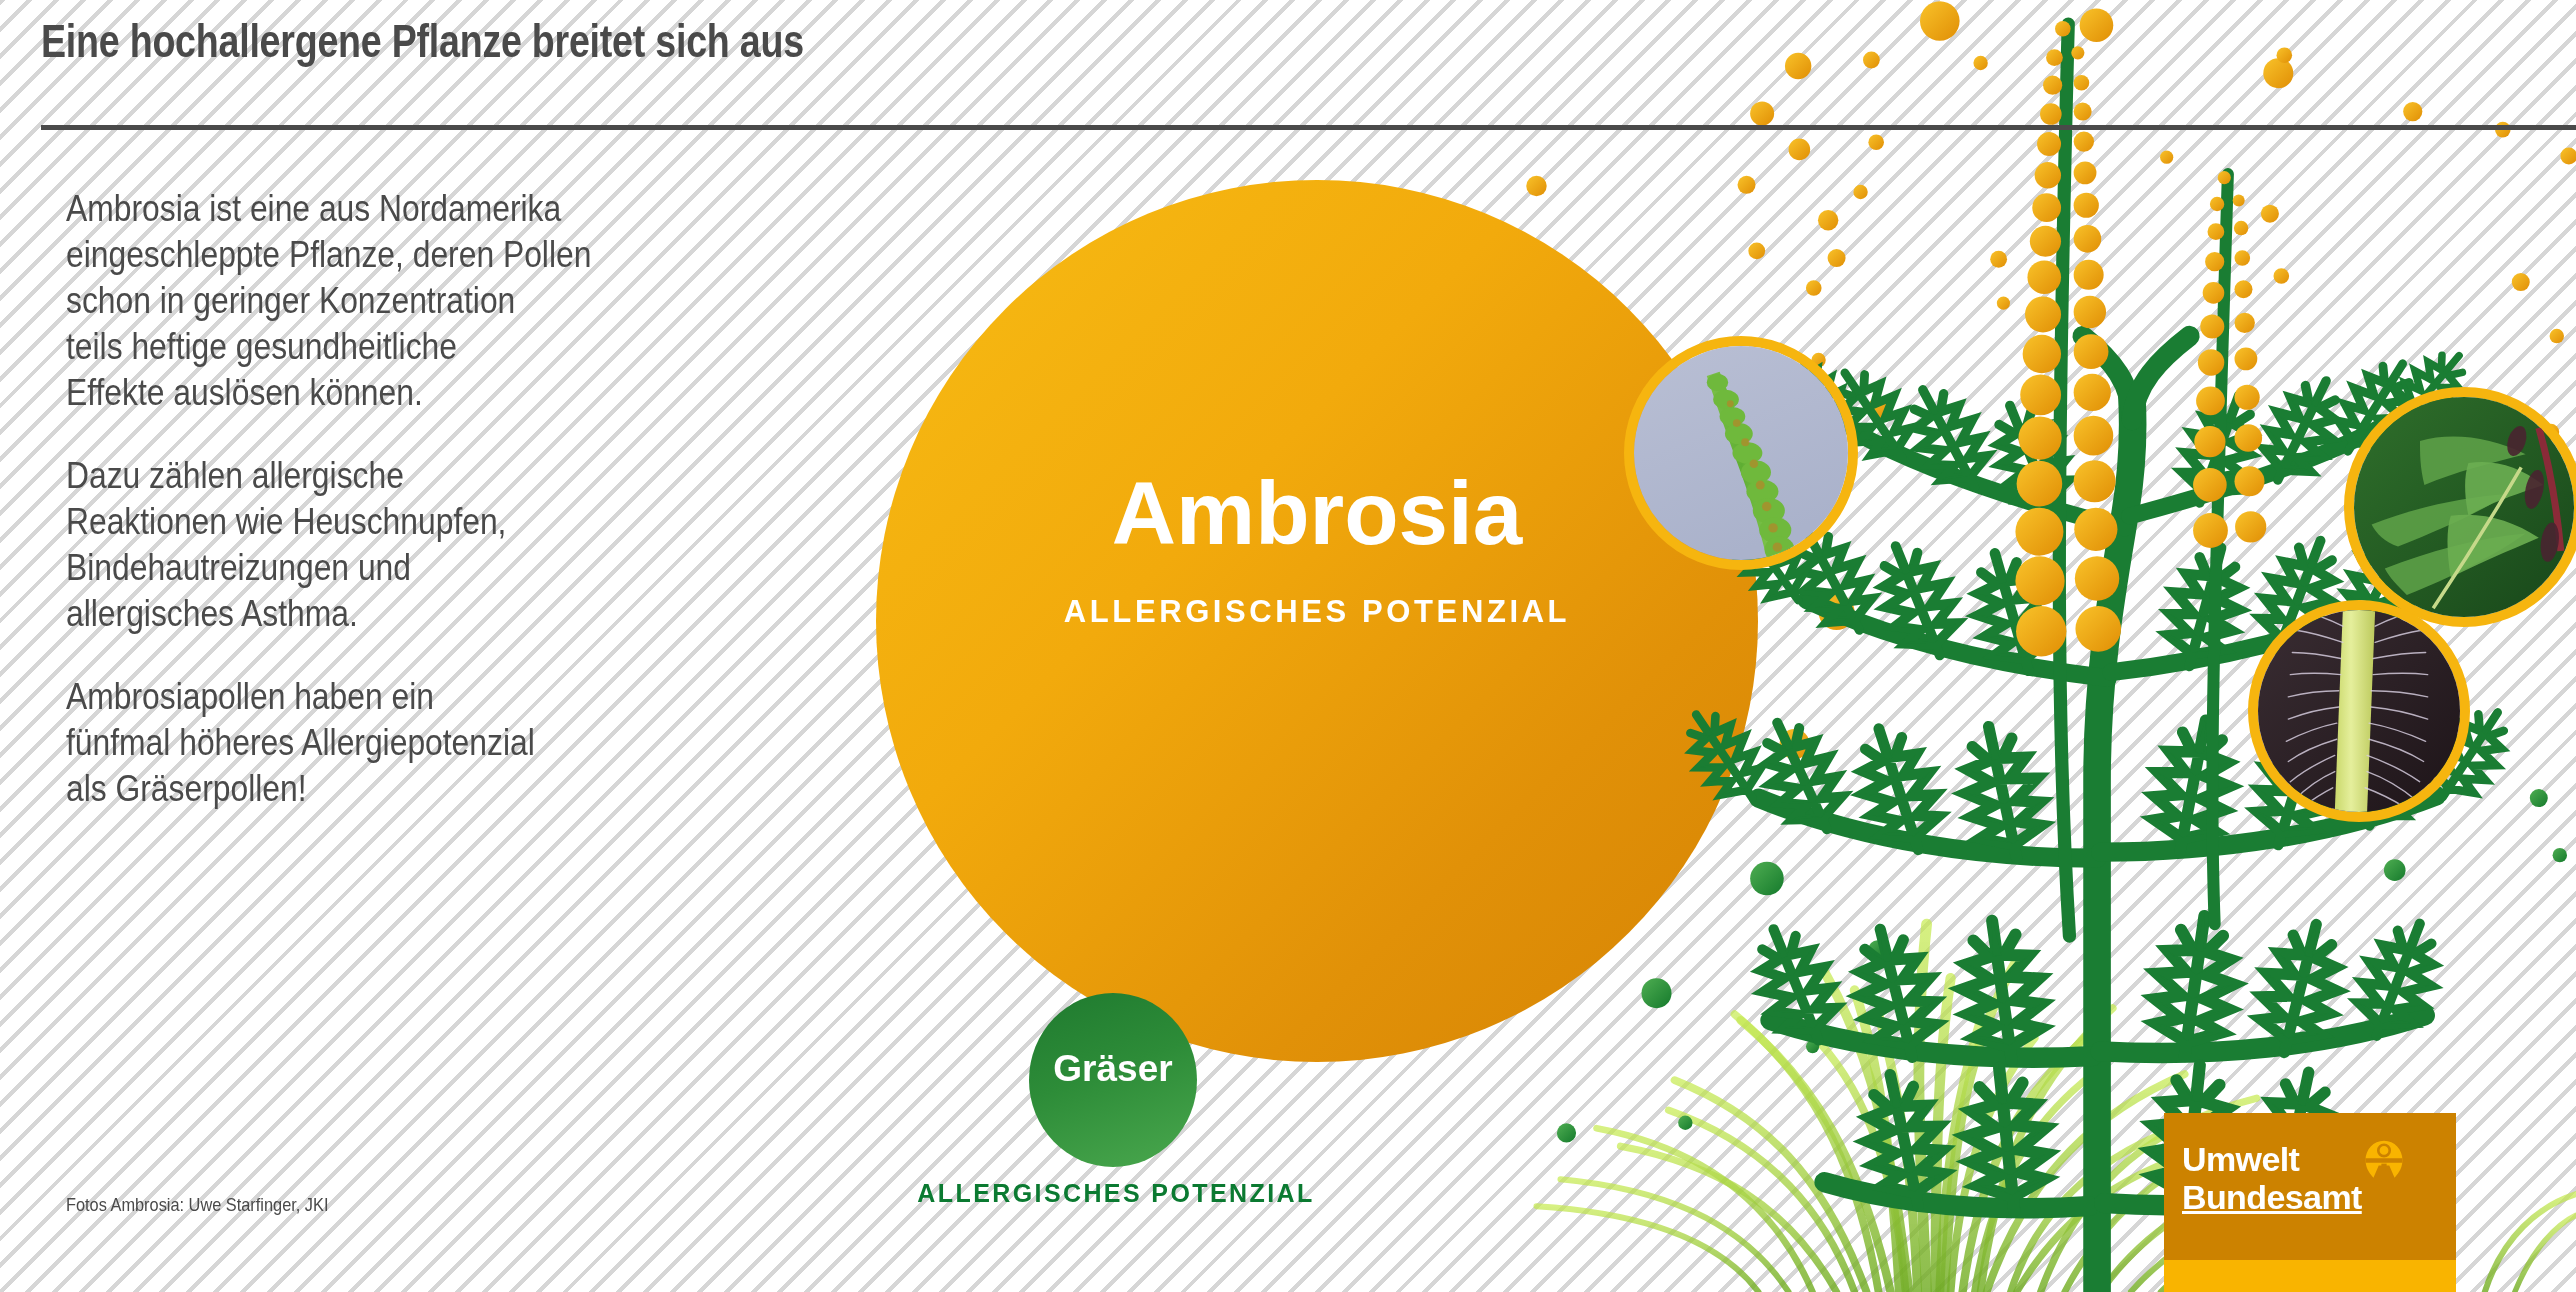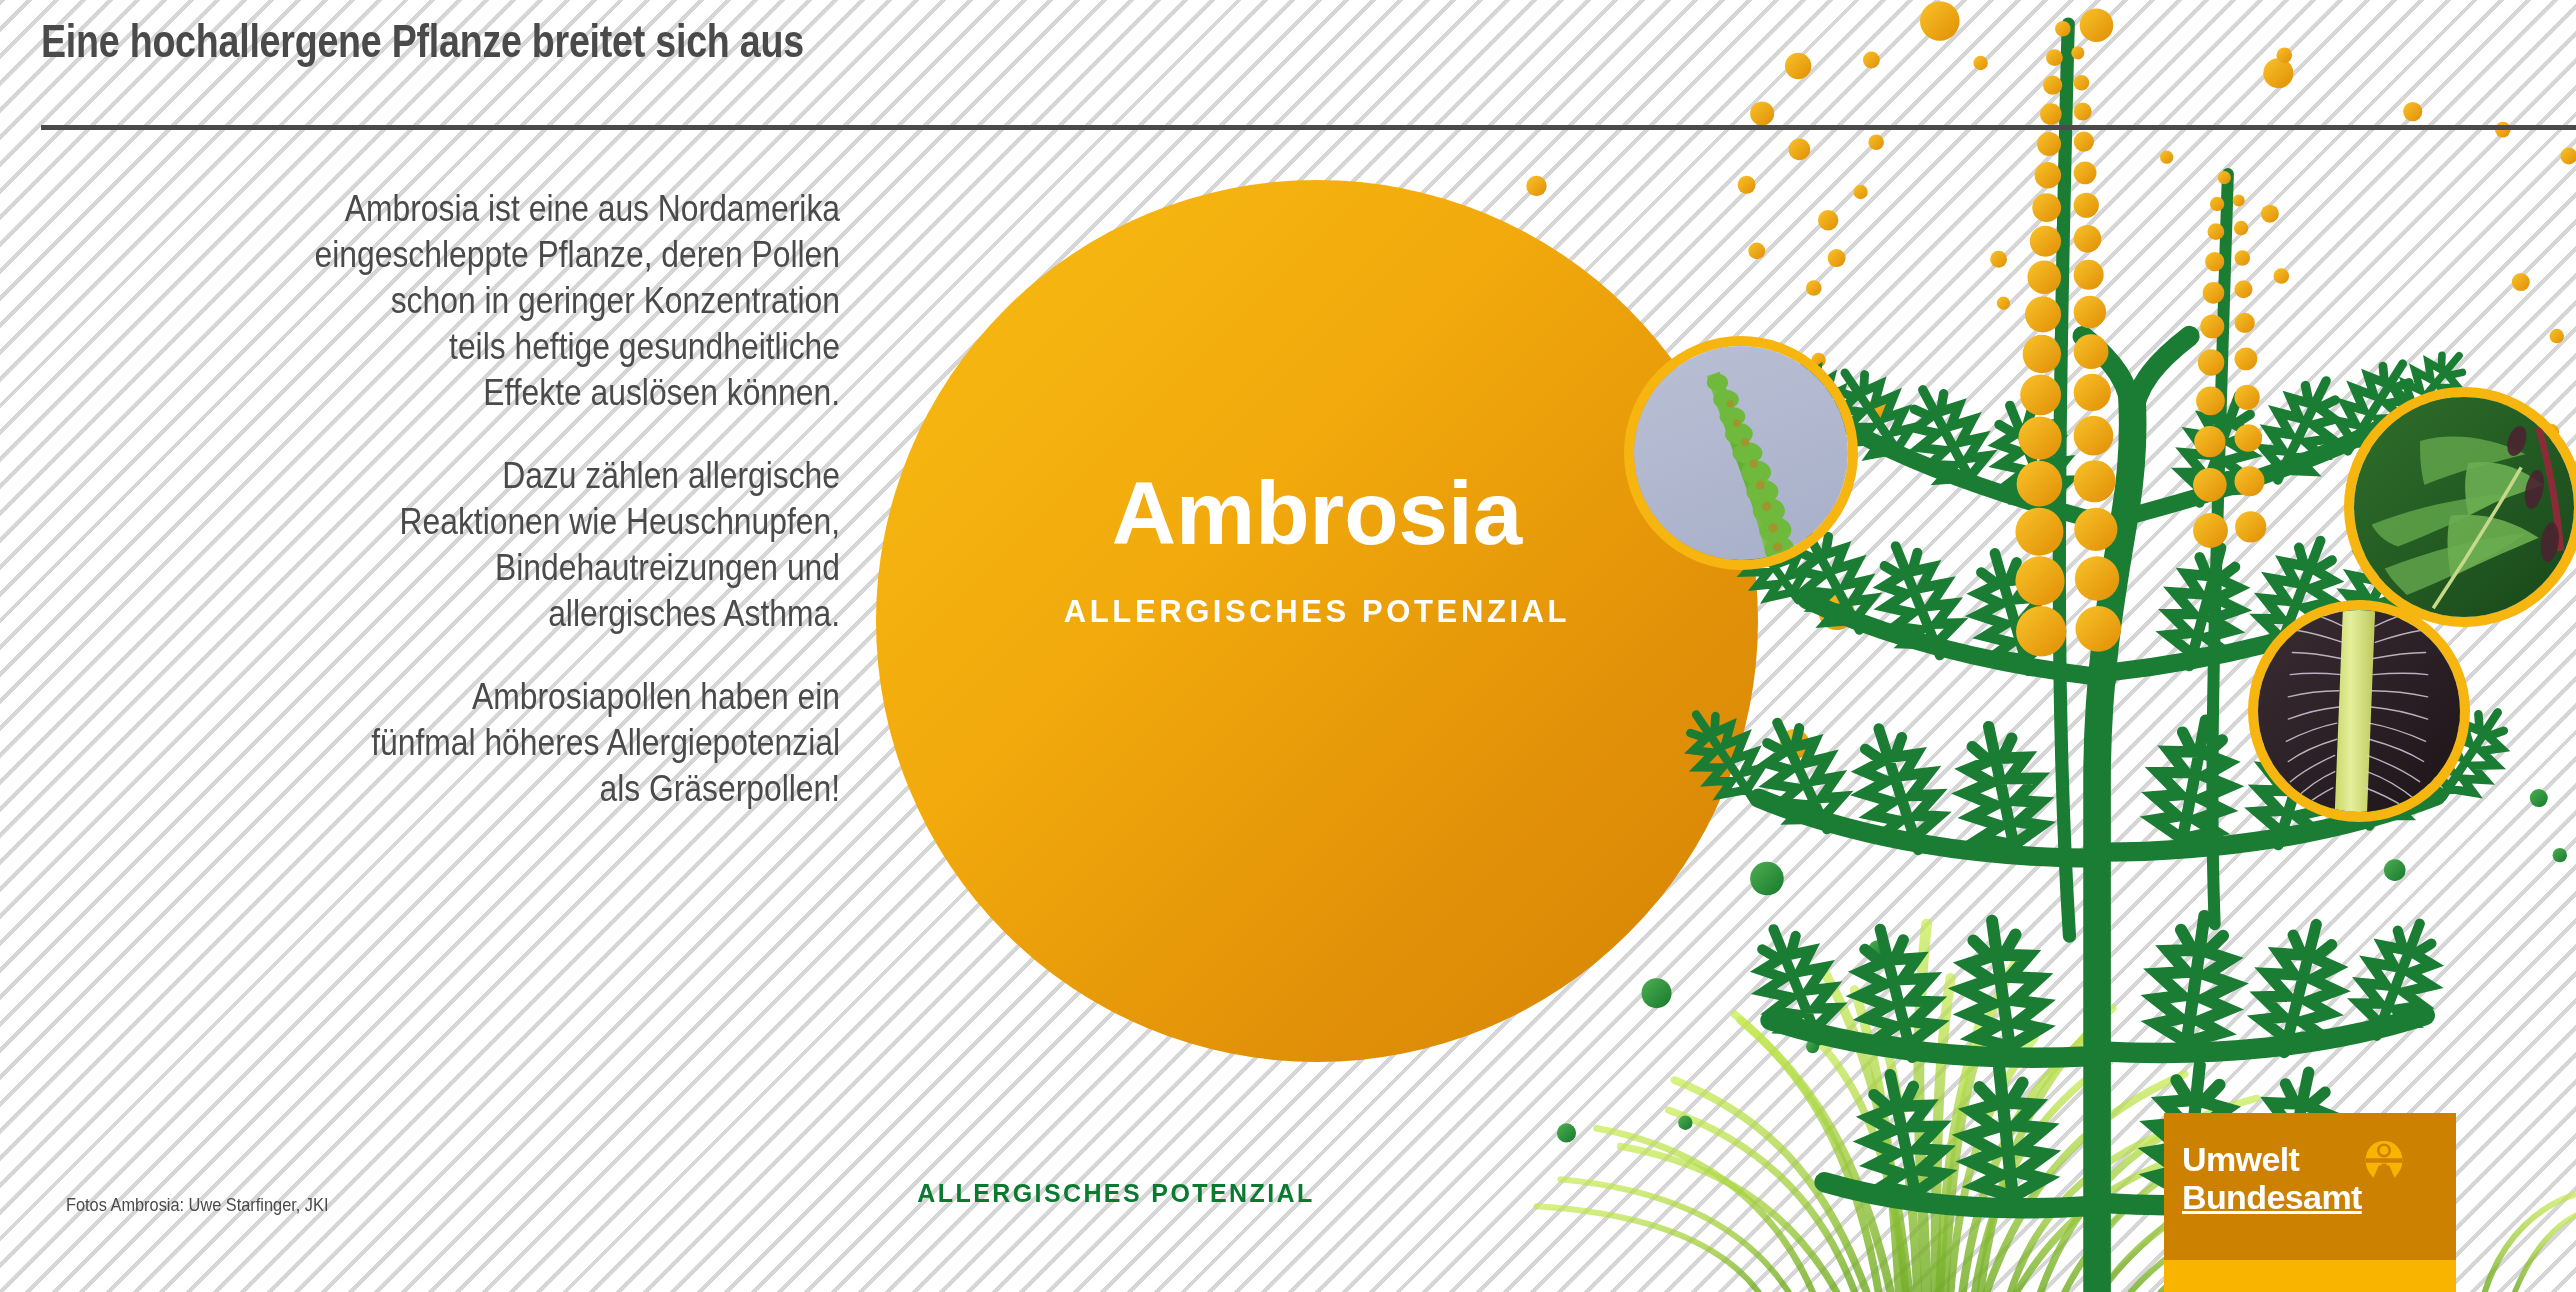--- a/index.html
+++ b/index.html
@@ -38,21 +38,20 @@
   #rule{
     position:absolute;left:41px;top:125px;width:2535px;height:4.8px;
     background:#4a4a4a;z-index:30;
   }
 
   
   #copy{
     position:absolute;left:66px;top:186px;width:900px;
     z-index:30;
     color:#4a4a4a;
-    text-align:right;
   }
   .para{
     font-family:"Liberation Sans Narrow","Liberation Sans",sans-serif;
     font-size:37px;
     line-height:46px;
     margin-bottom:37px;
     transform:scaleX(.86);
     transform-origin:left top;
     white-space:pre-line;
   }
@@ -260,20 +259,23 @@
       <ellipse cx="2808" cy="1871" rx="12" ry="12" fill="url(#pollenGreen)"></ellipse>
       <ellipse cx="3020" cy="1744" rx="11" ry="11" fill="url(#pollenGreen)"></ellipse>
     </g>
   </svg>
 
   <div id="bubble-ambrosia">
     <div class="b-title">Ambrosia</div>
     <div class="b-sub">ALLERGISCHES POTENZIAL</div>
   </div>
 
+  <div id="bubble-graeser">
+    <div class="g-title">Gräser</div>
+  </div>
 
   <div id="graeser-caption">ALLERGISCHES  POTENZIAL</div>
 
   <svg id="plantfront" viewBox="0 0 4292 2153" preserveAspectRatio="none">
     <g>
 
       <path d="M3494,2153 L3494,1300 C3494,1120 3520,980 3540,860
                C3552,790 3556,730 3552,660" stroke="#1a7d33" stroke-width="46" fill="none" stroke-linecap="round"></path>
 
       <path d="M3552,700 C3552,640 3520,600 3470,560" stroke="#1a7d33" stroke-width="34" fill="none" stroke-linecap="round"></path>

